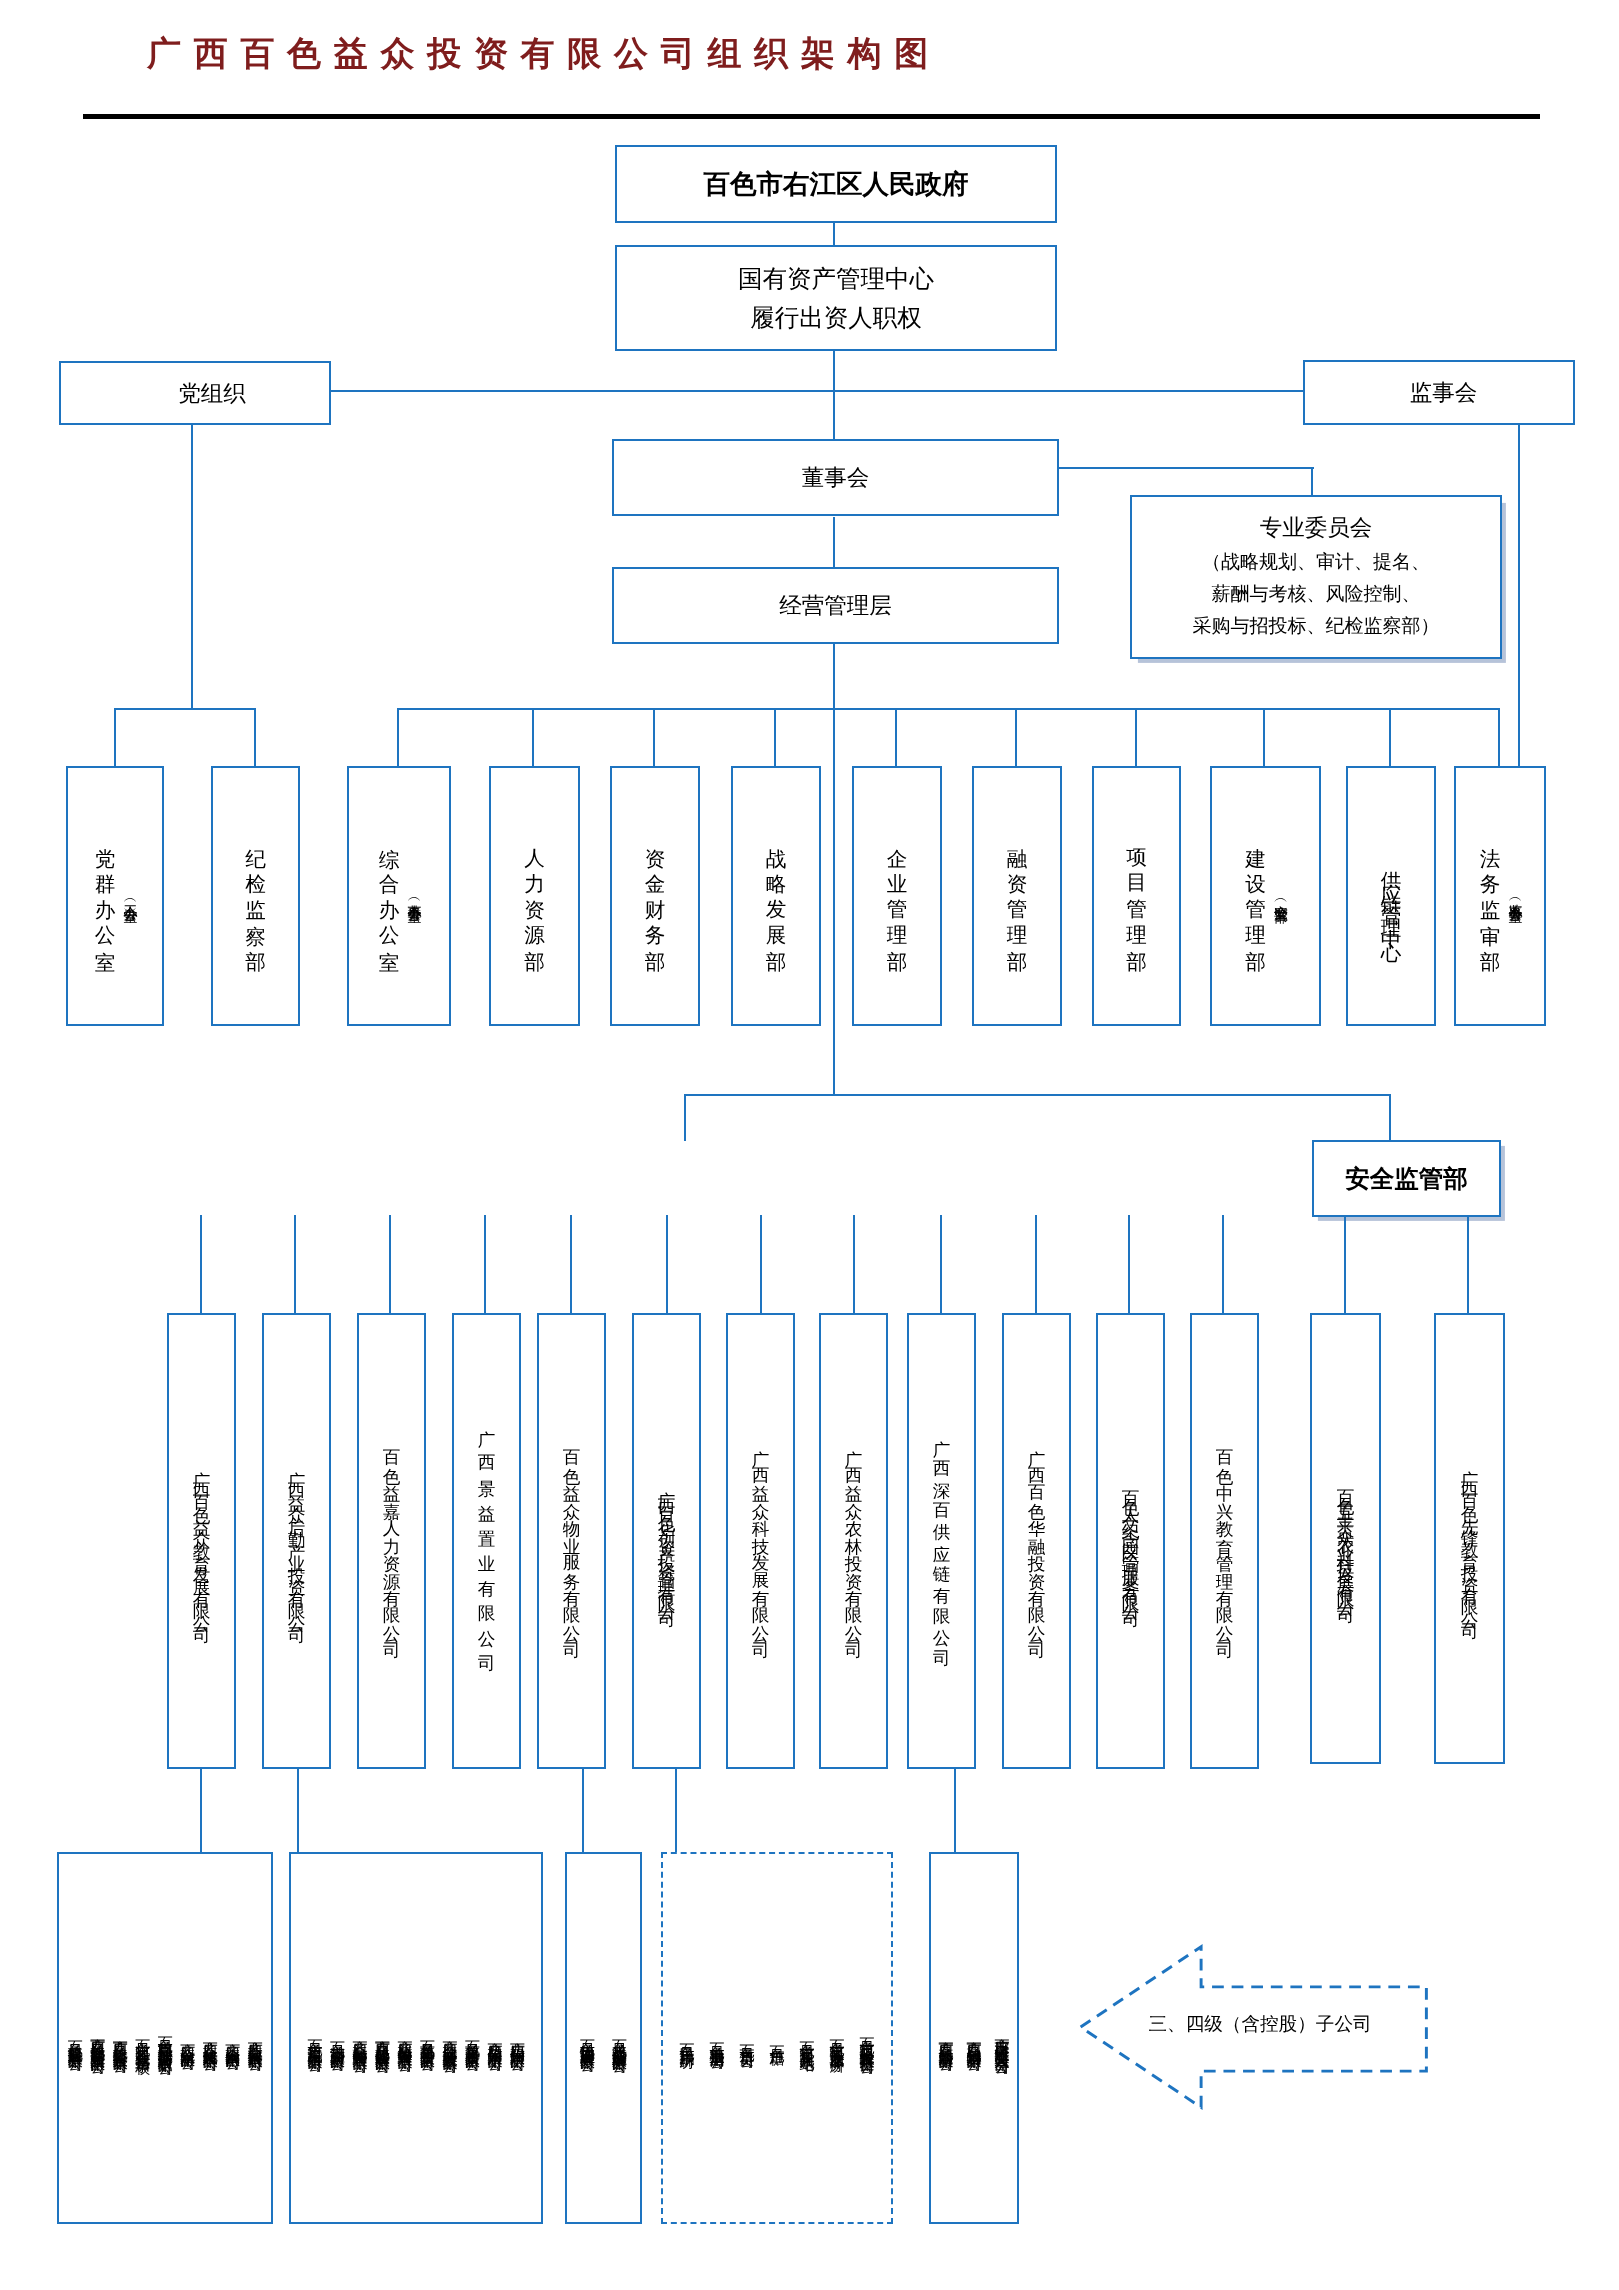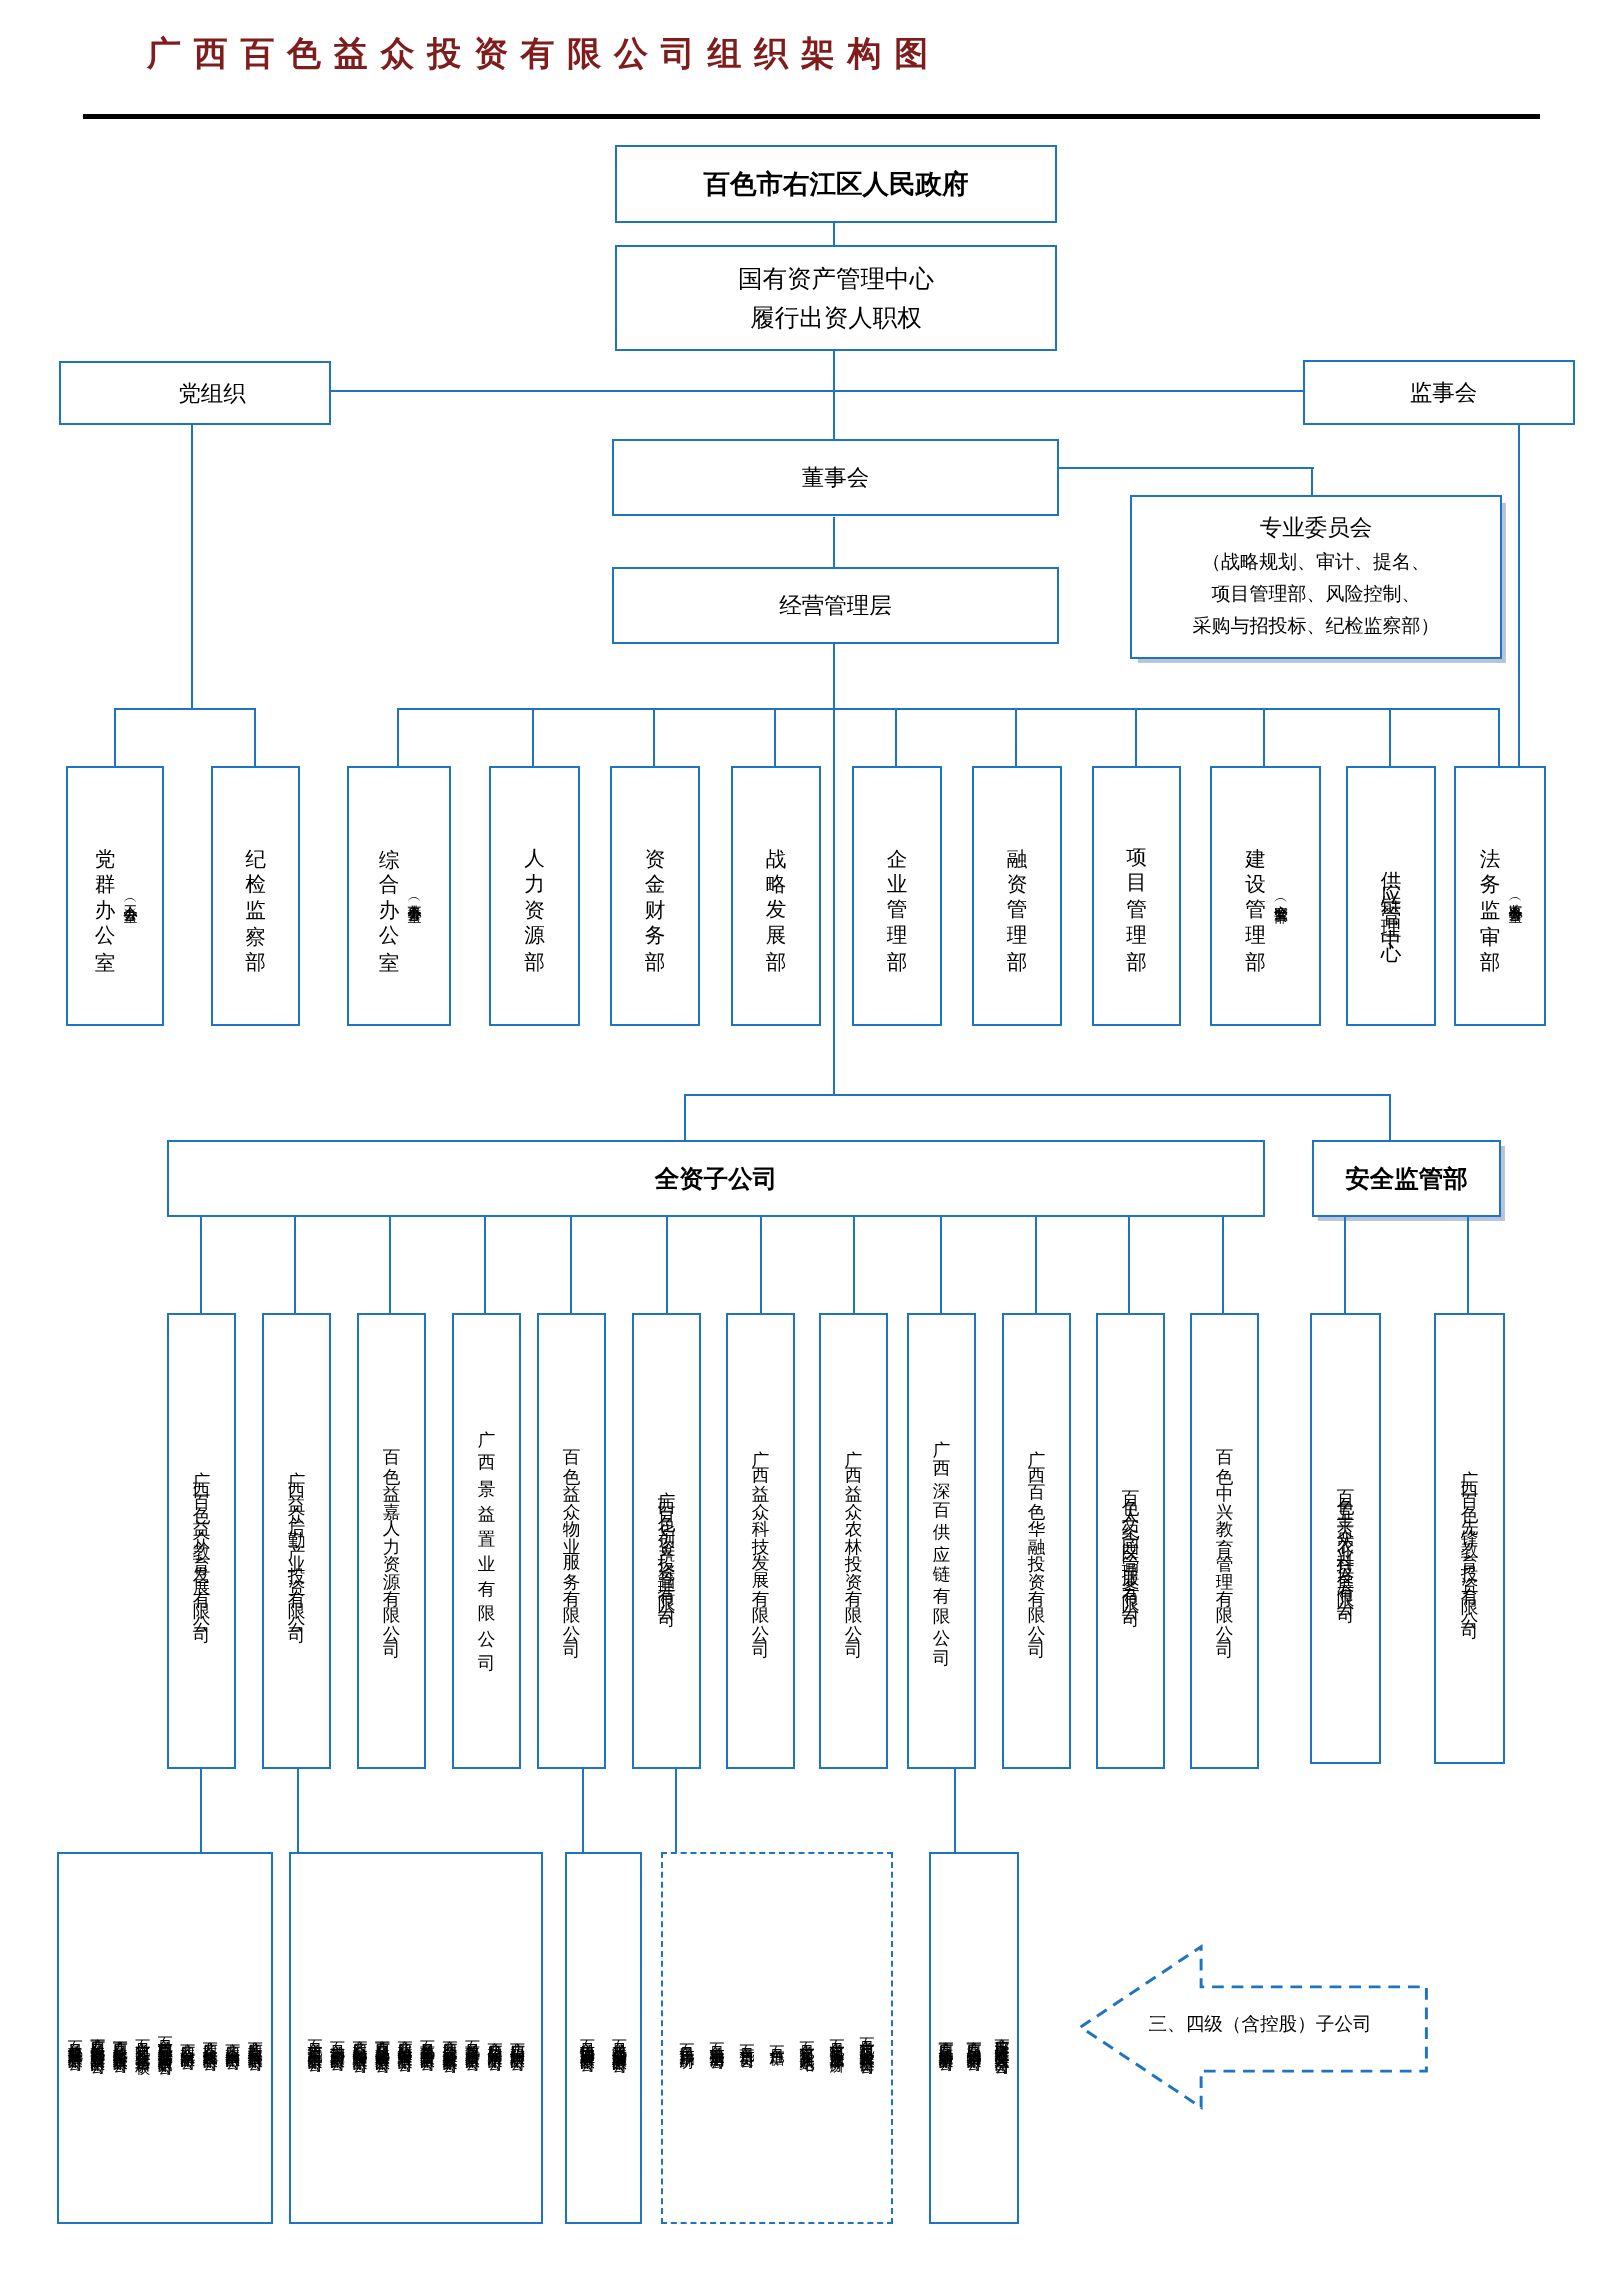--- a/index.html
+++ b/index.html
@@ -65,31 +65,28 @@
     <span>监事会</span>
   </div>
 
   <div class="box plain" style="left:612px;top:439px;width:447px;height:77px;">
     <span>董事会</span>
   </div>
 
   <div class="box committee" style="left:1130px;top:495px;width:372px;height:164px;">
     <span class="ct">专业委员会</span>
     <span class="cl">（战略规划、审计、提名、</span>
-    <span class="cl">项目管理部、风险控制、</span>
+    <span class="cl">薪酬与考核、风险控制、</span>
     <span class="cl">采购与招投标、纪检监察部）</span>
   </div>
 
   <div class="box plain" style="left:612px;top:567px;width:447px;height:77px;">
     <span>经营管理层</span>
   </div>
 
-  <div class="box ghead" style="left:167px;top:1140px;width:1098px;height:77px;">
-    <span>全资子公司</span>
-  </div>
 
   <div class="box ghead shadowed" style="left:1312px;top:1140px;width:189px;height:77px;">
     <span>安全监管部</span>
   </div>
 
   <div id="generated">
       <div class="line" style="left:833px;top:223px;width:2px;height:21.6px;"></div>
       <div class="line" style="left:331px;top:390px;width:972px;height:2px;"></div>
       <div class="line" style="left:833px;top:351px;width:2px;height:89px;"></div>
       <div class="line" style="left:191px;top:424px;width:2px;height:284px;"></div>

